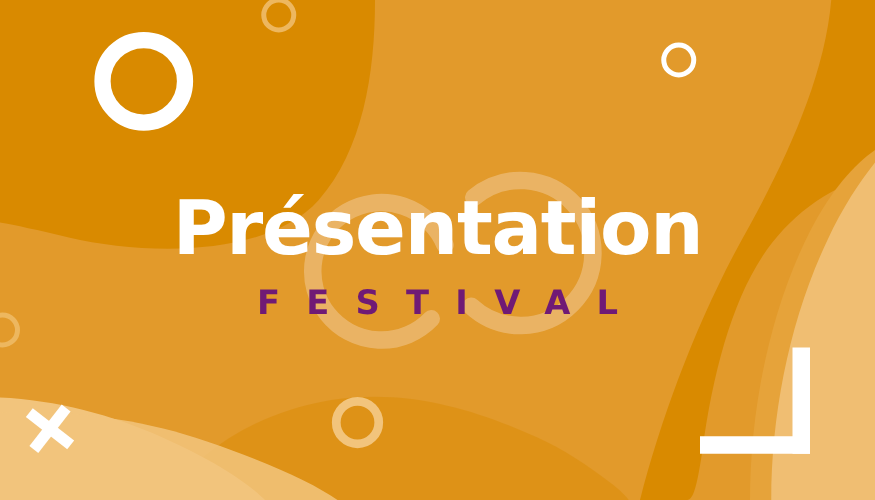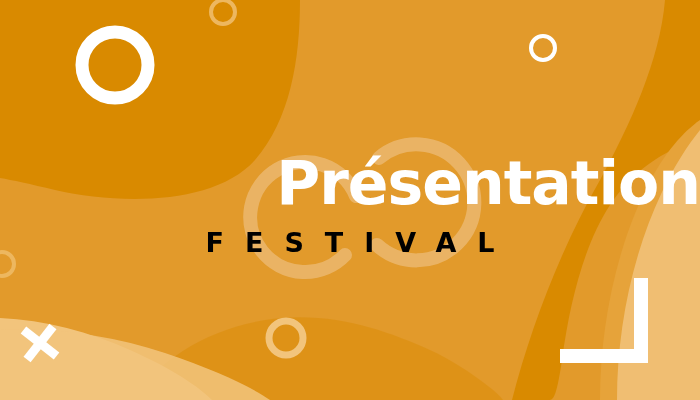--- a/index.html
+++ b/index.html
@@ -29,36 +29,36 @@
     top: 0;
     width: 700px;
     height: 400px;
     pointer-events: none;
   }
   #title {
     position: absolute;
     left: 0;
     top: 150px;
     width: 700px;
-    text-align: right;
+    text-align: center;
     color: #ffffff;
     font-family: "DejaVu Sans", sans-serif;
     font-weight: bold;
     font-size: 60px;
     line-height: 66px;
     letter-spacing: -1px;
     white-space: nowrap;
   }
   #subtitle {
     position: absolute;
     left: 0;
     top: 228px;
     width: 700px;
     text-align: center;
-    color: #000000;
+    color: #701a75;
     font-family: "DejaVu Sans", sans-serif;
     font-weight: bold;
     font-size: 27px;
     line-height: 30px;
     letter-spacing: 21px;
     text-indent: 21px;
     white-space: nowrap;
   }
 </style>
 </head>

